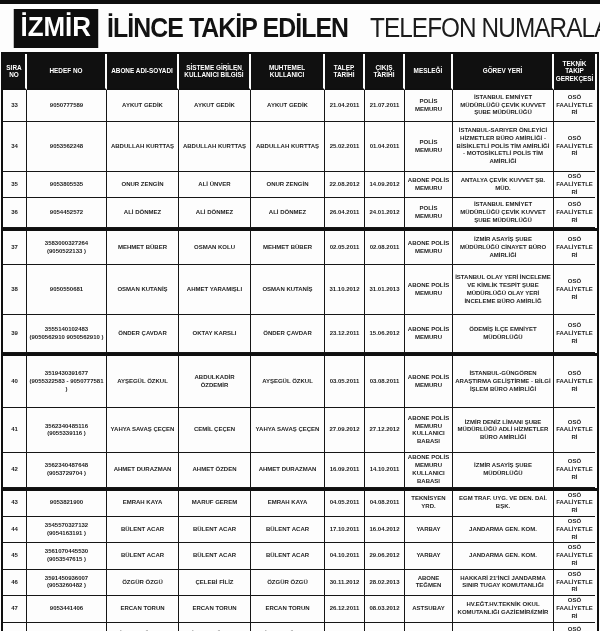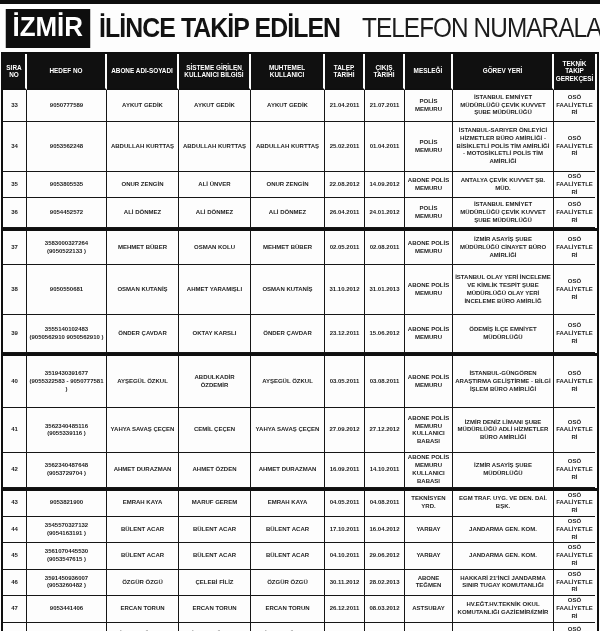--- a/index.html
+++ b/index.html
@@ -1,21 +1,21 @@
 <!DOCTYPE html>
 <html><head>
 <meta charset="utf-8">
 <style>
   html,body{margin:0;padding:0;background:#fff;}
   body{width:600px;height:631px;overflow:hidden;font-family:"Liberation Sans",sans-serif;}
   .page{width:600px;height:631px;background:#fdfdfd;position:relative;}
   .topbar{height:4px;background:#0d0d0d;width:100%;}
 
   
-  .titlebar{height:48px;display:flex;align-items:center;padding:0 4px;gap:7px;white-space:nowrap;}
+  .titlebar{height:48px;display:flex;align-items:center;padding:0 12px;gap:7px;white-space:nowrap;}
   .title-badge{background:#0e0e0e;color:#fff;font-weight:700;font-size:27px;padding:3px 7px 5px 7px;letter-spacing:0px;transform:scaleX(.96);}
   .title-bold{font-weight:700;font-size:27px;color:#121212;letter-spacing:-1px;transform:scaleX(.92);transform-origin:left;}
   .title-reg{font-weight:400;font-size:27px;color:#1c1c1c;letter-spacing:-1px;transform:scaleX(.9);transform-origin:left;margin-left:-6px;}
 
   
   .tbl{margin:0 1px;border:2px solid #0f0f0f;border-top:2px solid #0f0f0f;}
   .row{display:grid;grid-template-columns:24px 80px 72px 72px 74px 40px 40px 48px 101px 41px;}
   .cell{border-right:1px solid #161616;border-bottom:1px solid #161616;display:flex;align-items:center;justify-content:center;text-align:center;padding:1px 2px;box-sizing:border-box;overflow:hidden;}
   .row .cell:last-child{border-right:none;}
   .hrow .cell{background:#101010;color:#fff;font-weight:700;font-size:6.4px;line-height:1.15;text-transform:uppercase;border-right:2px solid #fdfdfd;border-bottom:2px solid #0f0f0f;height:36px;}

